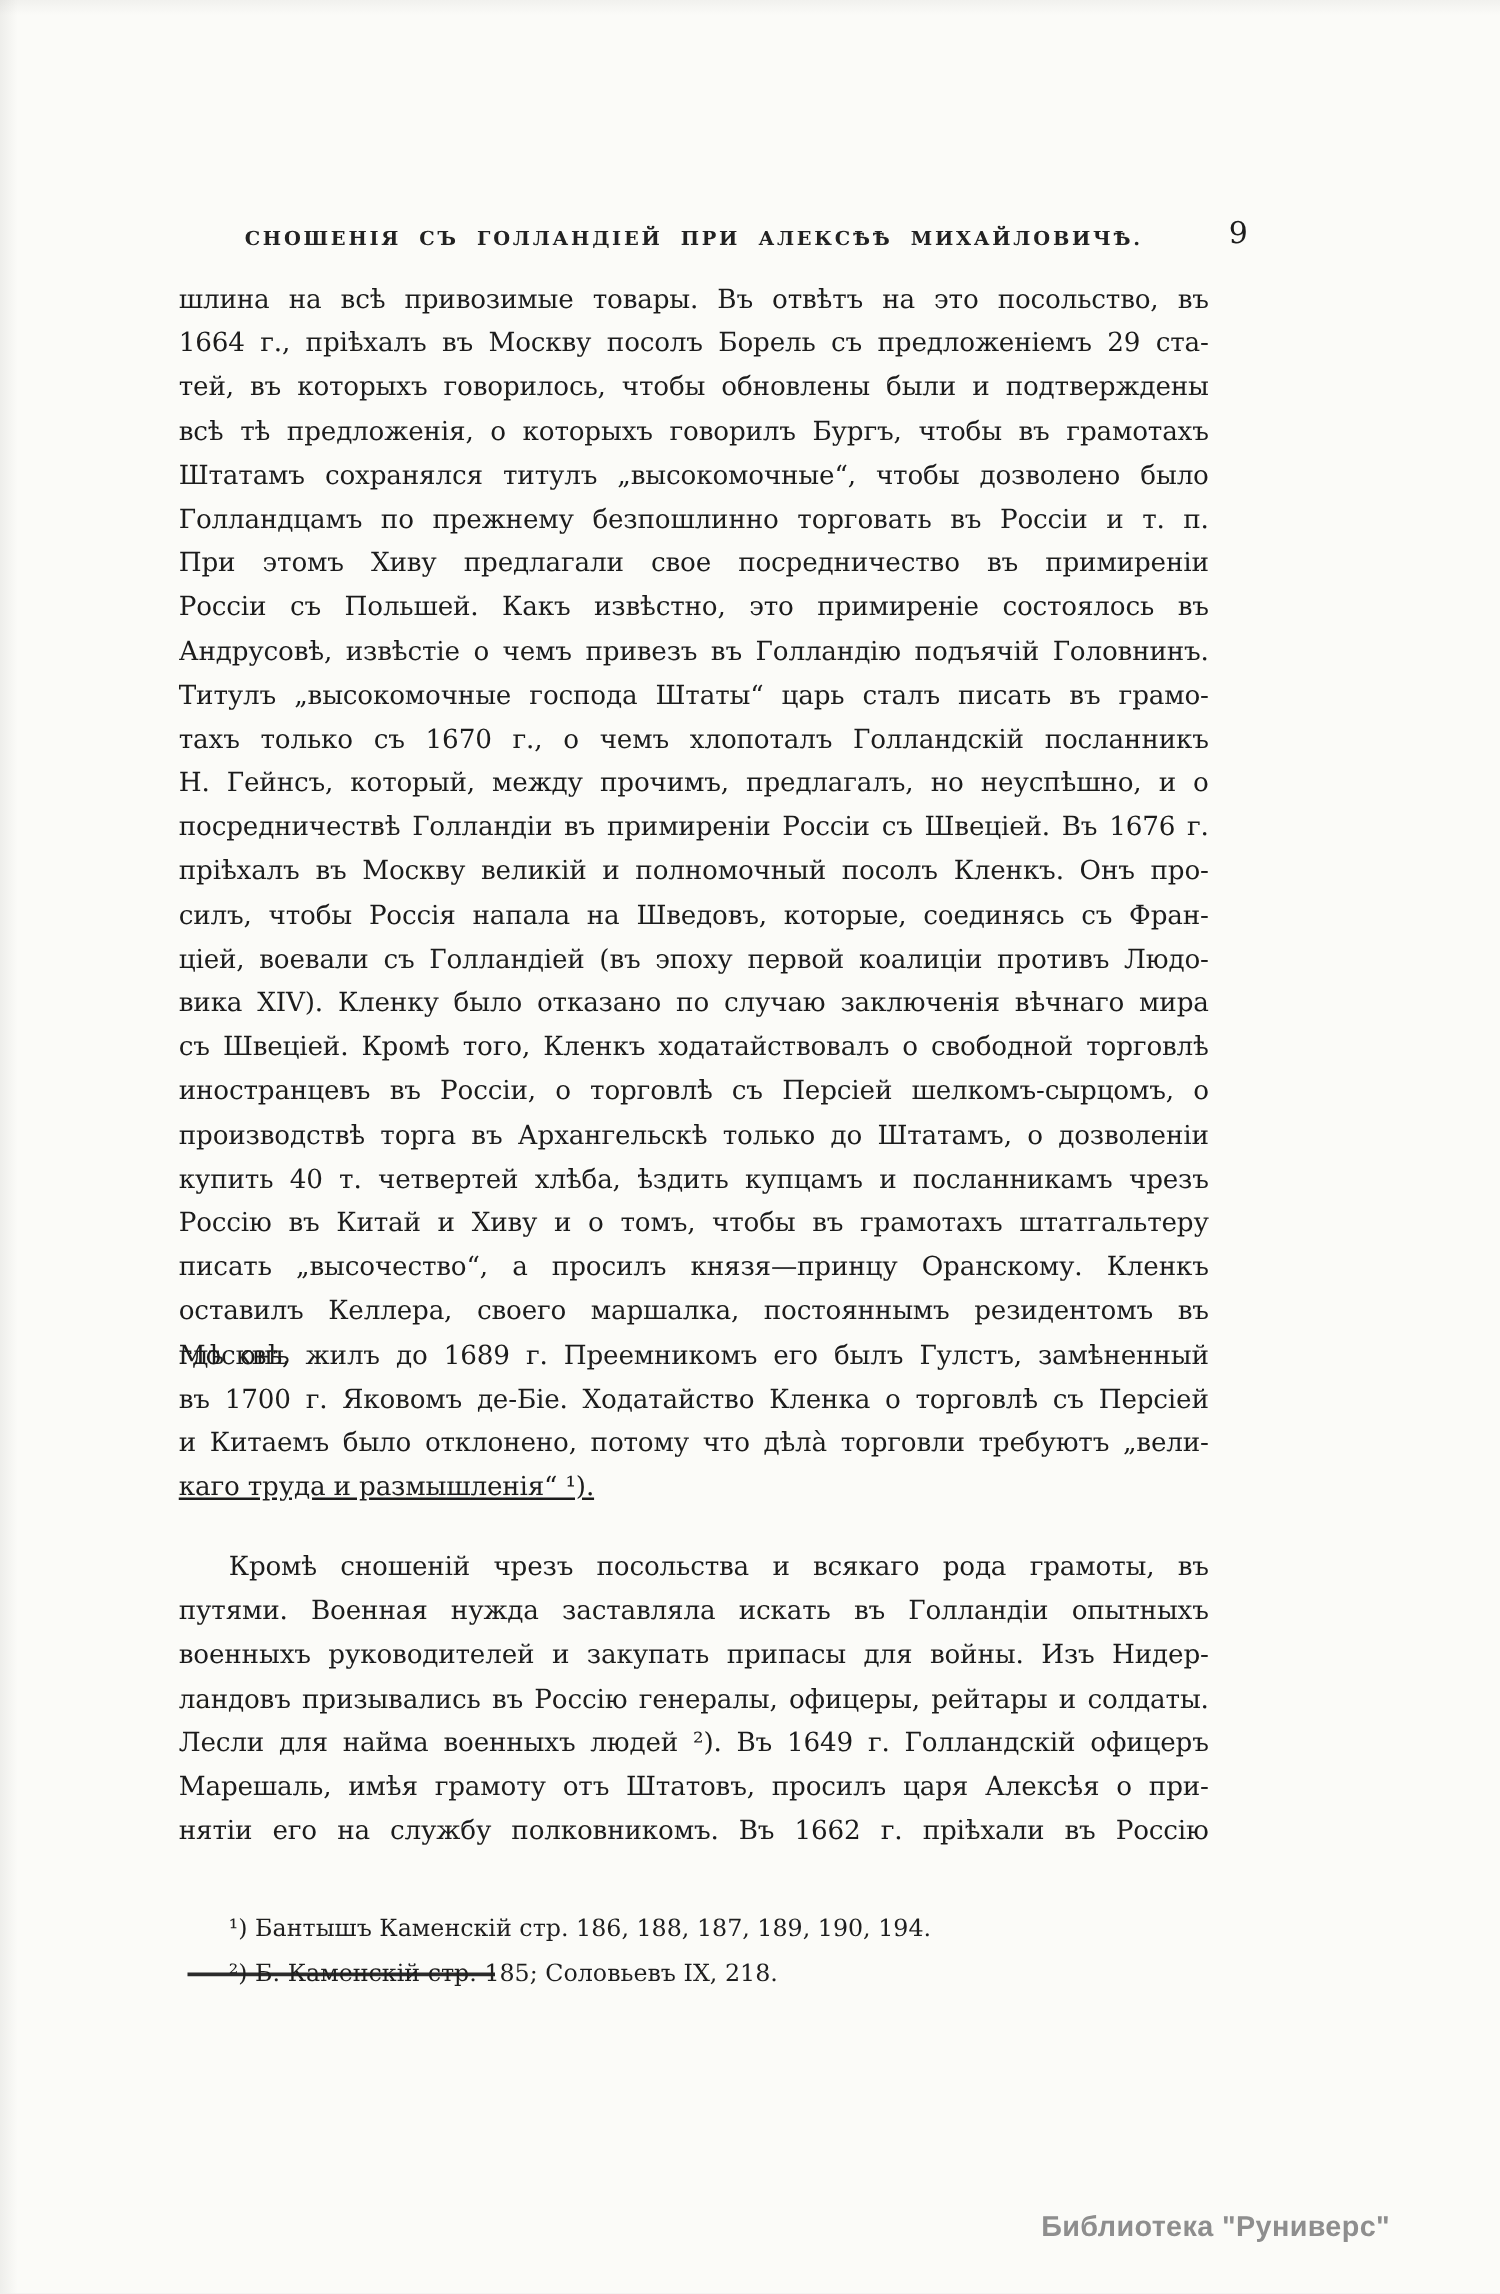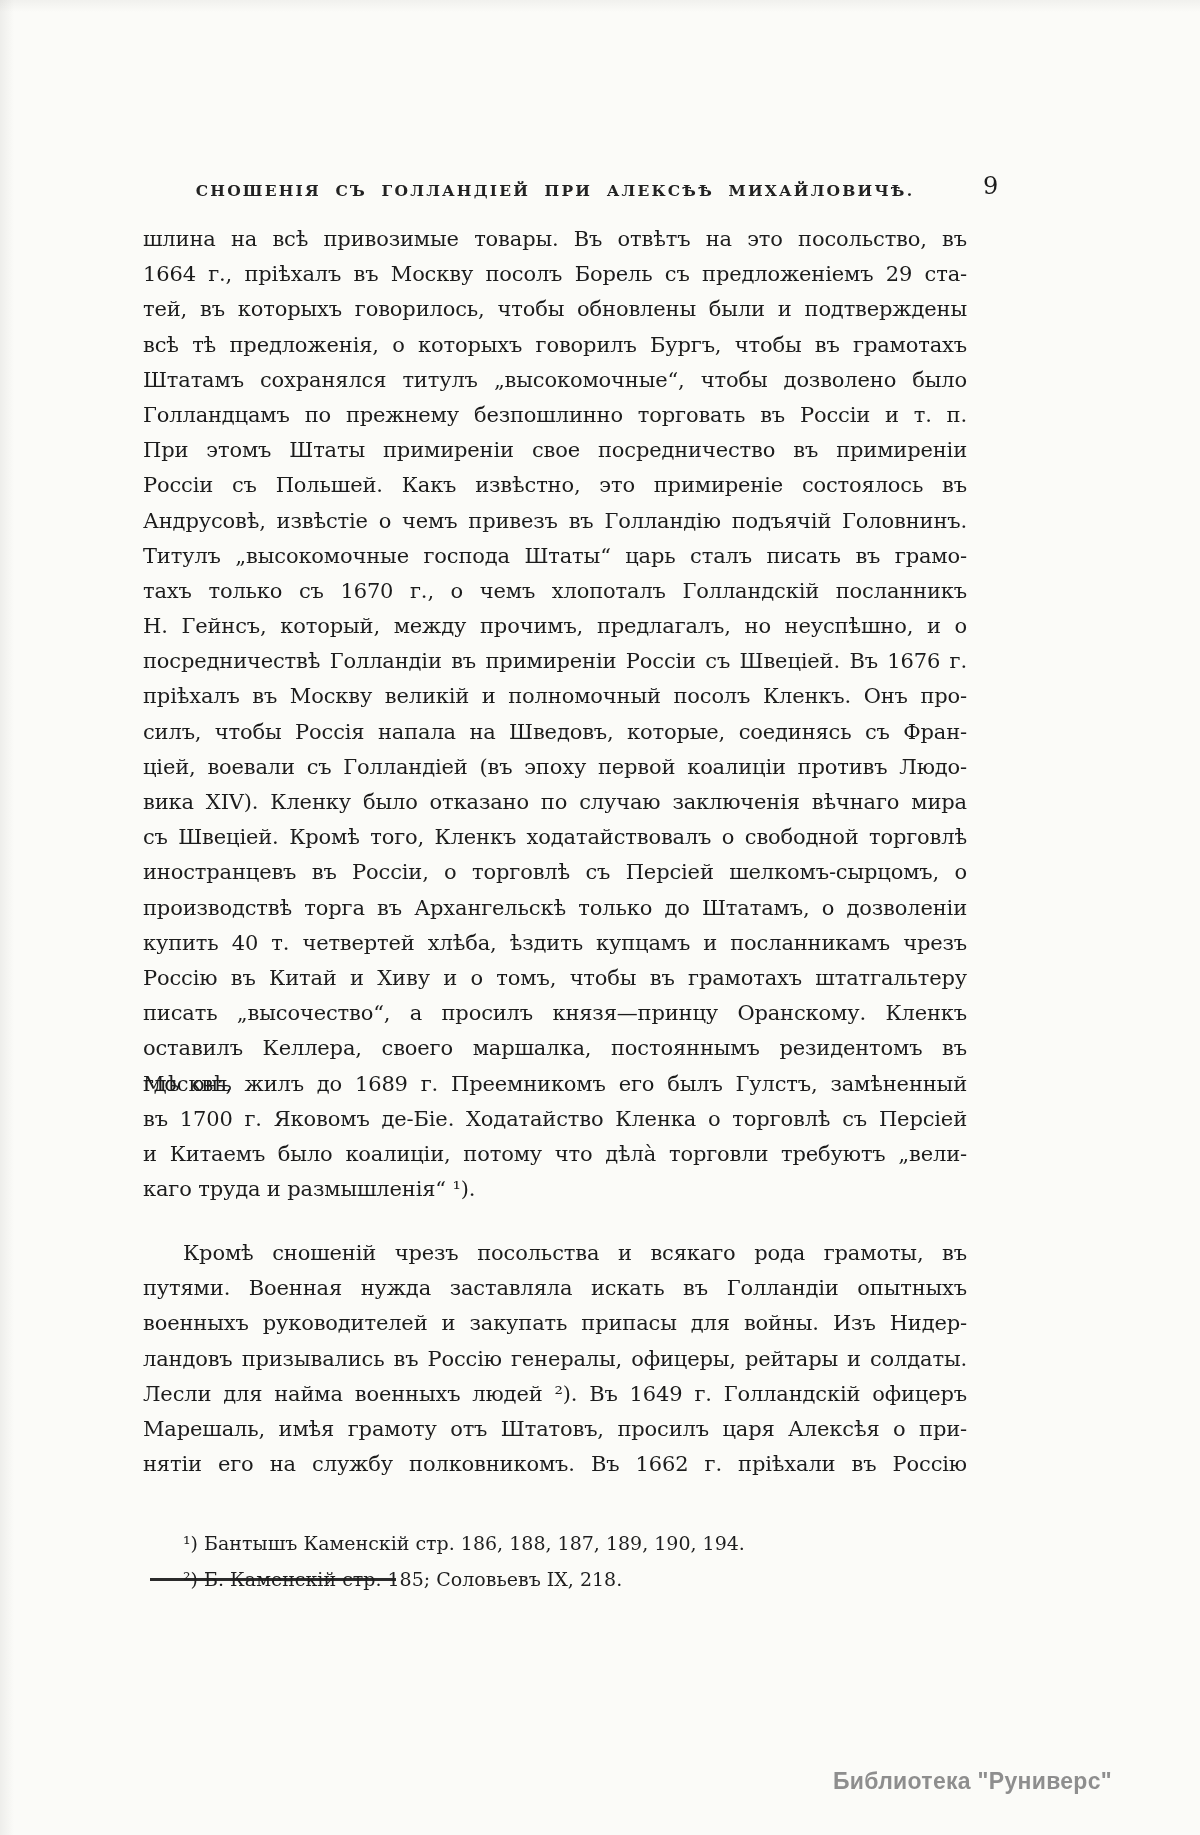--- a/index.html
+++ b/index.html
@@ -48,20 +48,21 @@
   }
   .tline {
     height: 35.2px;
     text-align: justify;
     text-align-last: justify;
     -moz-text-align-last: justify;
     white-space: normal;
   }
   .para.closed .tline:last-child {
     text-align-last: left;
+    text-decoration: underline;
     -moz-text-align-last: left;
   }
   .para.indent .tline:first-child { text-indent: 40px; }
   .para.p2 { margin-top: 28.8px; }
   .footnote-rule {
     position: absolute;
     top: 1578px; left: 150px; width: 246px;
     border-top: 3px solid #2b2b2b;
   }
   .footnotes {
@@ -91,41 +92,41 @@
   <div class="page-number">9</div>
 
   <div class="body-text">
     <div class="para p1 closed">
       <div class="tline">шлина на всѣ привозимые товары. Въ отвѣтъ на это посольство, въ</div>
         <div class="tline">1664 г., пріѣхалъ въ Москву посолъ Борель съ предложеніемъ 29 ста-</div>
         <div class="tline">тей, въ которыхъ говорилось, чтобы обновлены были и подтверждены</div>
         <div class="tline">всѣ тѣ предложенія, о которыхъ говорилъ Бургъ, чтобы въ грамотахъ</div>
         <div class="tline">Штатамъ сохранялся титулъ „высокомочные“, чтобы дозволено было</div>
         <div class="tline">Голландцамъ по прежнему безпошлинно торговать въ Россіи и т. п.</div>
-        <div class="tline">При этомъ Штаты примиреніи свое посредничество въ примиреніи</div>
+        <div class="tline">При этомъ Хиву предлагали свое посредничество въ примиреніи</div>
         <div class="tline">Россіи съ Польшей. Какъ извѣстно, это примиреніе состоялось въ</div>
         <div class="tline">Андрусовѣ, извѣстіе о чемъ привезъ въ Голландію подъячій Головнинъ.</div>
         <div class="tline">Титулъ „высокомочные господа Штаты“ царь сталъ писать въ грамо-</div>
         <div class="tline">тахъ только съ 1670 г., о чемъ хлопоталъ Голландскій посланникъ</div>
         <div class="tline">Н. Гейнсъ, который, между прочимъ, предлагалъ, но неуспѣшно, и о</div>
         <div class="tline">посредничествѣ Голландіи въ примиреніи Россіи съ Швеціей. Въ 1676 г.</div>
         <div class="tline">пріѣхалъ въ Москву великій и полномочный посолъ Кленкъ. Онъ про-</div>
         <div class="tline">силъ, чтобы Россія напала на Шведовъ, которые, соединясь съ Фран-</div>
         <div class="tline">ціей, воевали съ Голландіей (въ эпоху первой коалиціи противъ Людо-</div>
         <div class="tline">вика XIV). Кленку было отказано по случаю заключенія вѣчнаго мира</div>
         <div class="tline">съ Швеціей. Кромѣ того, Кленкъ ходатайствовалъ о свободной торговлѣ</div>
         <div class="tline">иностранцевъ въ Россіи, о торговлѣ съ Персіей шелкомъ-сырцомъ, о</div>
         <div class="tline">производствѣ торга въ Архангельскѣ только до Штатамъ, о дозволеніи</div>
         <div class="tline">купить 40 т. четвертей хлѣба, ѣздить купцамъ и посланникамъ чрезъ</div>
         <div class="tline">Россію въ Китай и Хиву и о томъ, чтобы въ грамотахъ штатгальтеру</div>
         <div class="tline">писать „высочество“, а просилъ князя—принцу Оранскому. Кленкъ</div>
         <div class="tline">оставилъ Келлера, своего маршалка, постояннымъ резидентомъ въ Москвѣ,</div>
         <div class="tline">гдѣ онъ жилъ до 1689 г. Преемникомъ его былъ Гулстъ, замѣненный</div>
         <div class="tline">въ 1700 г. Яковомъ де-Біе. Ходатайство Кленка о торговлѣ съ Персіей</div>
-        <div class="tline">и Китаемъ было коалиціи, потому что дѣла̀ торговли требуютъ „вели-</div>
+        <div class="tline">и Китаемъ было отклонено, потому что дѣла̀ торговли требуютъ „вели-</div>
         <div class="tline">каго труда и размышленія“ ¹).</div>
     </div>
     <div class="para p2 indent">
       <div class="tline">Кромѣ сношеній чрезъ посольства и всякаго рода грамоты, въ</div>
         <div class="tline">путями. Военная нужда заставляла искать въ Голландіи опытныхъ</div>
         <div class="tline">военныхъ руководителей и закупать припасы для войны. Изъ Нидер-</div>
         <div class="tline">ландовъ призывались въ Россію генералы, офицеры, рейтары и солдаты.</div>
         <div class="tline">Лесли для найма военныхъ людей ²). Въ 1649 г. Голландскій офицеръ</div>
         <div class="tline">Марешаль, имѣя грамоту отъ Штатовъ, просилъ царя Алексѣя о при-</div>
         <div class="tline">нятіи его на службу полковникомъ. Въ 1662 г. пріѣхали въ Россію</div>

